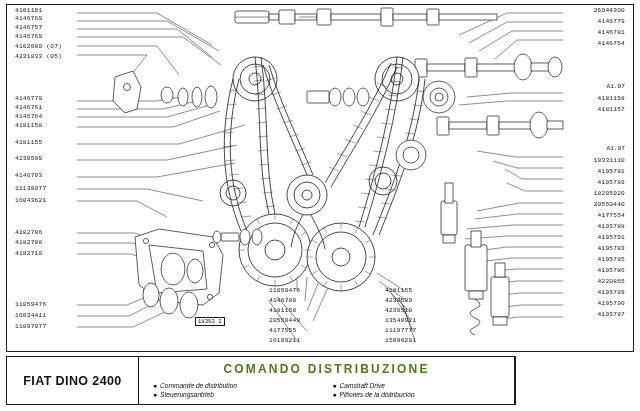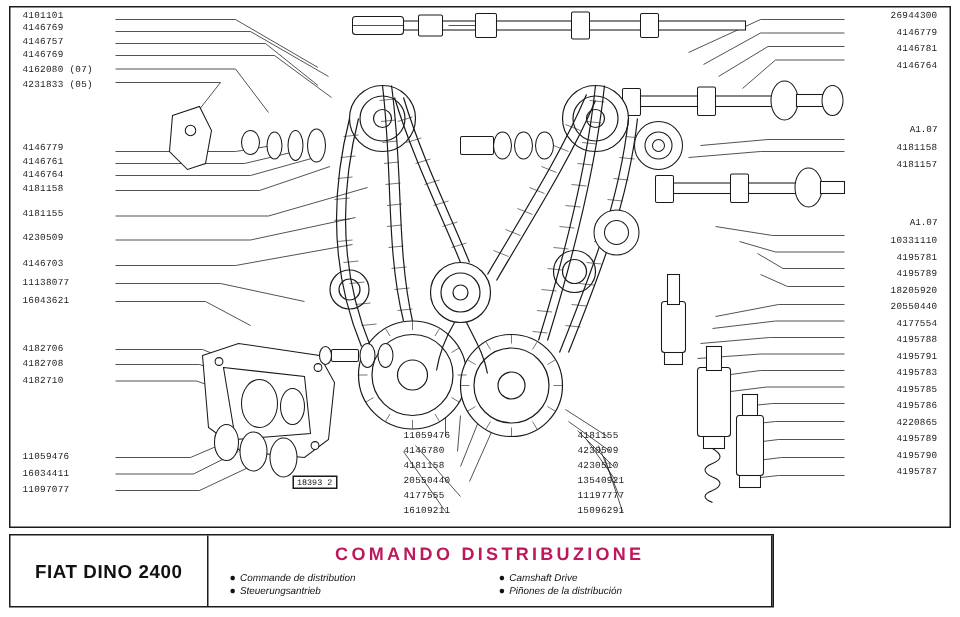--- a/index.html
+++ b/index.html
@@ -6,21 +6,21 @@
   body{width:640px;height:411px;font-family:"Liberation Sans",sans-serif;overflow:hidden;}
   #page{position:relative;width:640px;height:411px;background:#ffffff;box-sizing:border-box;}
   #plate{position:absolute;left:6px;top:4px;width:628px;height:348px;border:1px solid #1b1b1b;box-sizing:border-box;overflow:hidden;background:#fff;}
   #artwork{position:absolute;left:0;top:0;width:628px;height:348px;}
   .partnum{position:absolute;font-family:"Liberation Mono",monospace;font-size:6.2px;color:#1a1a1a;letter-spacing:.2px;white-space:nowrap;}
   .partnum.r{text-align:right;}
   #footer{position:absolute;left:6px;top:356px;width:510px;height:49px;border:1px solid #1b1b1b;box-sizing:border-box;display:flex;}
   #f-left{width:132px;border-right:1px solid #1b1b1b;box-sizing:border-box;display:flex;align-items:center;justify-content:center;}
   #f-model{font-family:"Liberation Sans",sans-serif;font-size:12.5px;font-weight:bold;letter-spacing:.4px;color:#111;}
   #f-mid{flex:1;position:relative;box-sizing:border-box;border-right:1px solid #1b1b1b;}
-  #f-title{position:absolute;left:0;right:0;top:5px;text-align:center;font-size:12px;font-weight:bold;letter-spacing:2.2px;color:#be185d;}
+  #f-title{position:absolute;left:0;right:0;top:5px;text-align:center;font-size:12px;font-weight:bold;letter-spacing:2.2px;color:#4d7c0f;}
   #f-langs{position:absolute;left:10px;right:6px;top:24px;display:flex;}
   .langcol{width:50%;box-sizing:border-box;padding-left:4px;}
   .langline{display:flex;align-items:flex-start;font-size:6.6px;font-style:italic;color:#111;line-height:9px;white-space:nowrap;}
   .bullet{width:7px;flex:0 0 7px;font-size:7px;font-style:normal;line-height:9px;}
   #f-right{width:78px;position:relative;box-sizing:border-box;}
   #f-code{position:absolute;left:8px;top:6px;font-size:12.5px;font-weight:bold;letter-spacing:.5px;color:#111;}
   #f-divider{position:absolute;left:0;right:0;top:26px;height:1px;background:#1b1b1b;}
   #f-date{position:absolute;right:6px;bottom:4px;font-size:7px;font-style:italic;color:#111;}
   .tagbox{position:absolute;font-family:"Liberation Mono",monospace;font-size:5.6px;border:1px solid #1a1a1a;padding:0 2px;color:#111;background:#fff;}
   .grp{position:absolute;font-family:"Liberation Mono",monospace;font-size:6.2px;color:#1a1a1a;}

